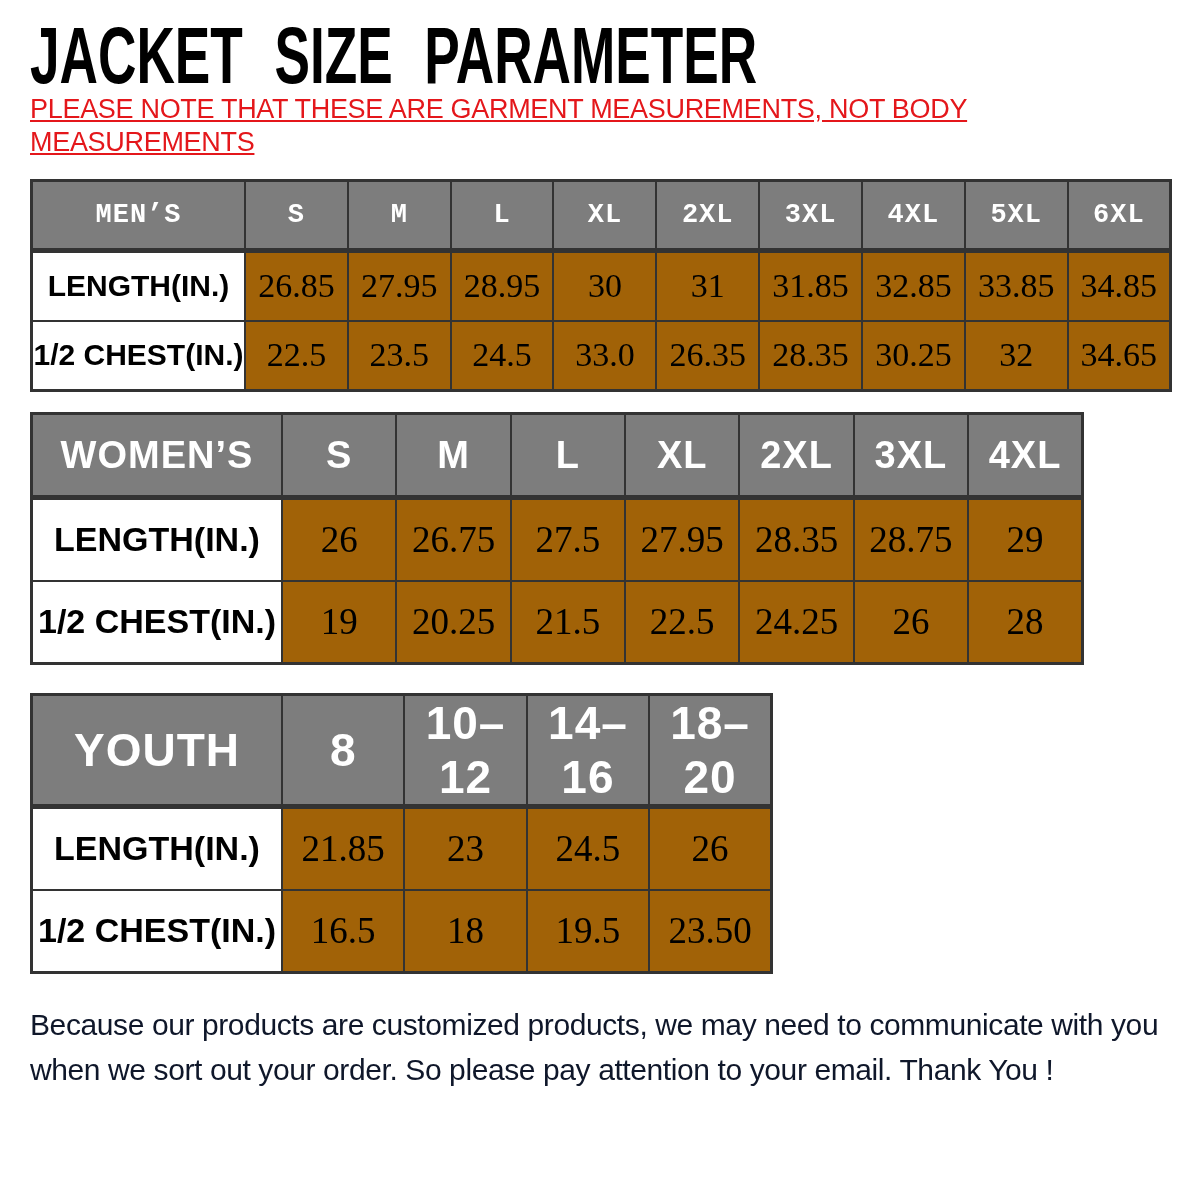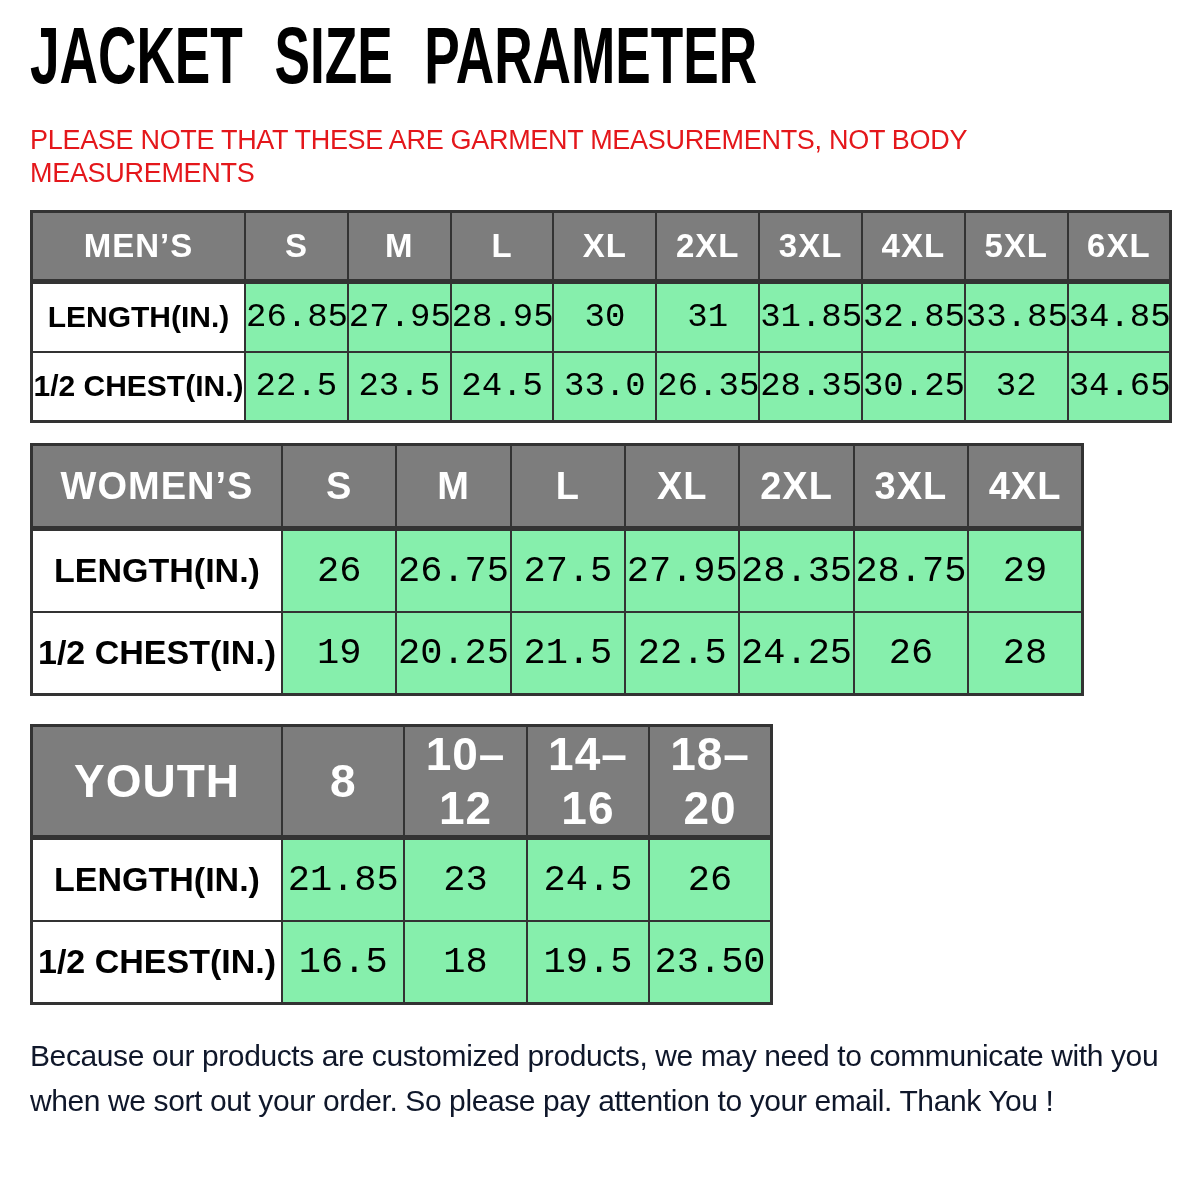--- a/index.html
+++ b/index.html
@@ -25,25 +25,26 @@
     font-weight: 800;
     color: #000000;
     letter-spacing: 0px;
     word-spacing: 24px;
     white-space: nowrap;
     transform: scale(0.70, 1.06);
     transform-origin: 0 50%;
   }
   
   .note {
-    margin-top: 36px;
+    margin-top: 5px;
     font-size: 27px;
     line-height: 33px;
     color: #e4171b;
     letter-spacing: -0.3px;
+    text-decoration: underline;
   }
   
   table.size-table {
     border-collapse: collapse;
     table-layout: fixed;
     border: 3px solid #333333;
   }
   table.size-table th, table.size-table td {
     border: 2px solid #333333;
     text-align: center;
@@ -58,30 +59,30 @@
     border-bottom: 5px solid #333333;
     letter-spacing: 1px;
   }
   table.size-table tbody th {
     background: #ffffff;
     color: #000000;
     font-weight: bold;
     letter-spacing: 0px;
   }
   table.size-table td.val {
-    font-family: Liberation Mono, monospace;
+    font-family: Liberation Serif, serif;
     color: #000000;
-    background: #86efac;
+    background: #a16207;
   }
   
   .mens { width: 1142px; margin-top: 20px; }
   .mens .firstcol { width: 211px; }
   .mens thead tr { height: 70px; }
   .mens tbody tr { height: 70px; }
-  .mens thead th { font-size: 33px; }
+  .mens thead th { font-size: 27px; font-family: Liberation Mono, monospace; }
   .mens tbody th { font-size: 30px; }
   .mens td.val  { font-size: 34px; }
   
   .womens { width: 1054px; margin-top: 20px; }
   .womens .firstcol { width: 248px; }
   .womens thead tr { height: 84px; }
   .womens tbody tr { height: 83px; }
   .womens thead th { font-size: 38px; }
   .womens tbody th { font-size: 34px; }
   .womens td.val  { font-size: 37px; }

